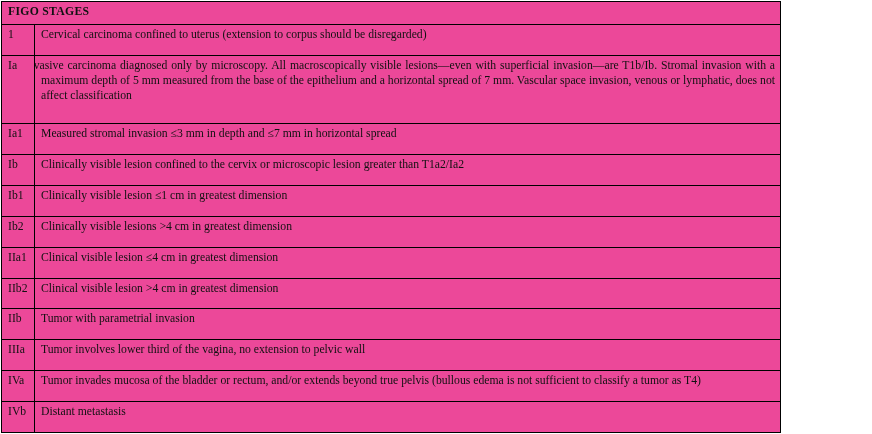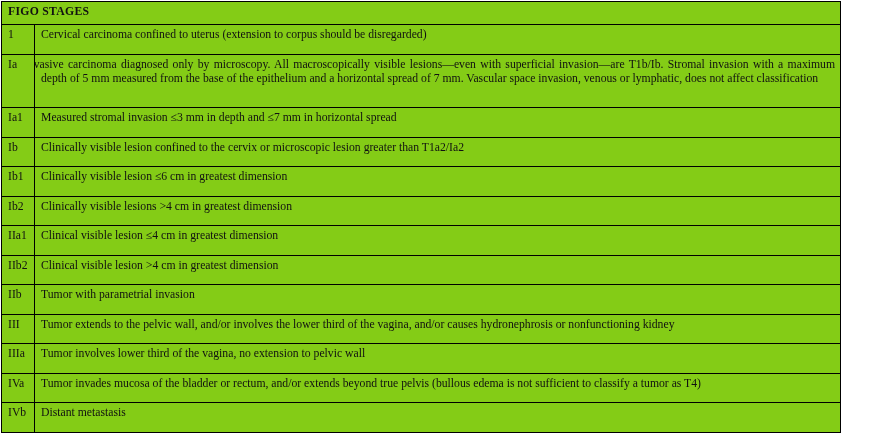--- a/index.html
+++ b/index.html
@@ -8,26 +8,26 @@
     background: #ffffff;
   }
   body {
     width: 872px;
     height: 434px;
     overflow: hidden;
     font-family: "Liberation Serif", "DejaVu Serif", serif;
     color: #111111;
   }
   table.figo-table {
-    width: 840px;
+    width: 780px;
     height: 432px;
     margin: 1px;
     border-collapse: collapse;
     table-layout: fixed;
-    background: #84cc16;
+    background: #ec4899;
   }
   table.figo-table td {
     border: 1.5px solid #000000;
     font-size: 11.7px;
     line-height: 1.28;
     vertical-align: top;
     padding: 3px 5px 2px 6px;
     color: #111111;
     overflow: hidden;
   }
@@ -80,43 +80,39 @@
       <tr class="row-normal">
         <td class="stage-cell">Ia1</td>
         <td class="description-cell">Measured stromal invasion ≤3 mm in depth and ≤7 mm in horizontal spread</td>
       </tr>
       <tr class="row-normal">
         <td class="stage-cell">Ib</td>
         <td class="description-cell">Clinically visible lesion confined to the cervix or microscopic lesion greater than T1a2/Ia2</td>
       </tr>
       <tr class="row-normal">
         <td class="stage-cell">Ib1</td>
-        <td class="description-cell">Clinically visible lesion ≤6 cm in greatest dimension</td>
+        <td class="description-cell">Clinically visible lesion ≤1 cm in greatest dimension</td>
       </tr>
       <tr class="row-normal">
         <td class="stage-cell">Ib2</td>
         <td class="description-cell">Clinically visible lesions &gt;4 cm in greatest dimension</td>
       </tr>
       <tr class="row-normal">
         <td class="stage-cell">IIa1</td>
         <td class="description-cell">Clinical visible lesion ≤4 cm in greatest dimension</td>
       </tr>
       <tr class="row-normal">
         <td class="stage-cell">IIb2</td>
         <td class="description-cell">Clinical visible lesion &gt;4 cm in greatest dimension</td>
       </tr>
       <tr class="row-normal">
         <td class="stage-cell">IIb</td>
         <td class="description-cell">Tumor with parametrial invasion</td>
       </tr>
       <tr class="row-normal">
-        <td class="stage-cell">III</td>
-        <td class="description-cell">Tumor extends to the pelvic wall, and/or involves the lower third of the vagina, and/or causes hydronephrosis or nonfunctioning kidney</td>
-      </tr>
-      <tr class="row-normal">
         <td class="stage-cell">IIIa</td>
         <td class="description-cell">Tumor involves lower third of the vagina, no extension to pelvic wall</td>
       </tr>
       <tr class="row-normal">
         <td class="stage-cell">IVa</td>
         <td class="description-cell">Tumor invades mucosa of the bladder or rectum, and/or extends beyond true pelvis (bullous edema is not sufficient to classify a tumor as T4)</td>
       </tr>
       <tr class="row-normal">
         <td class="stage-cell">IVb</td>
         <td class="description-cell">Distant metastasis</td>

